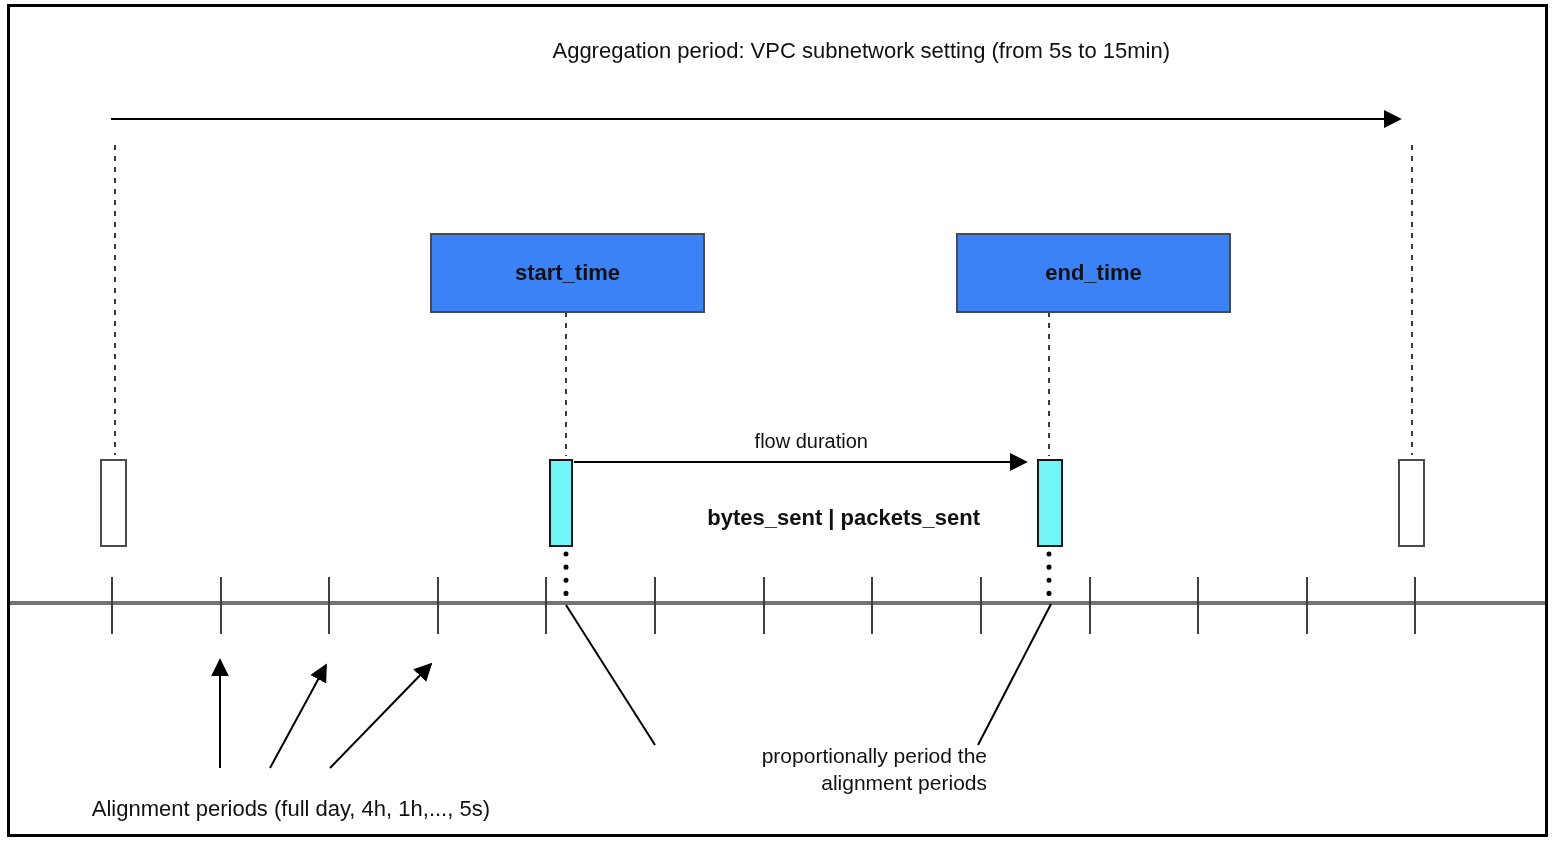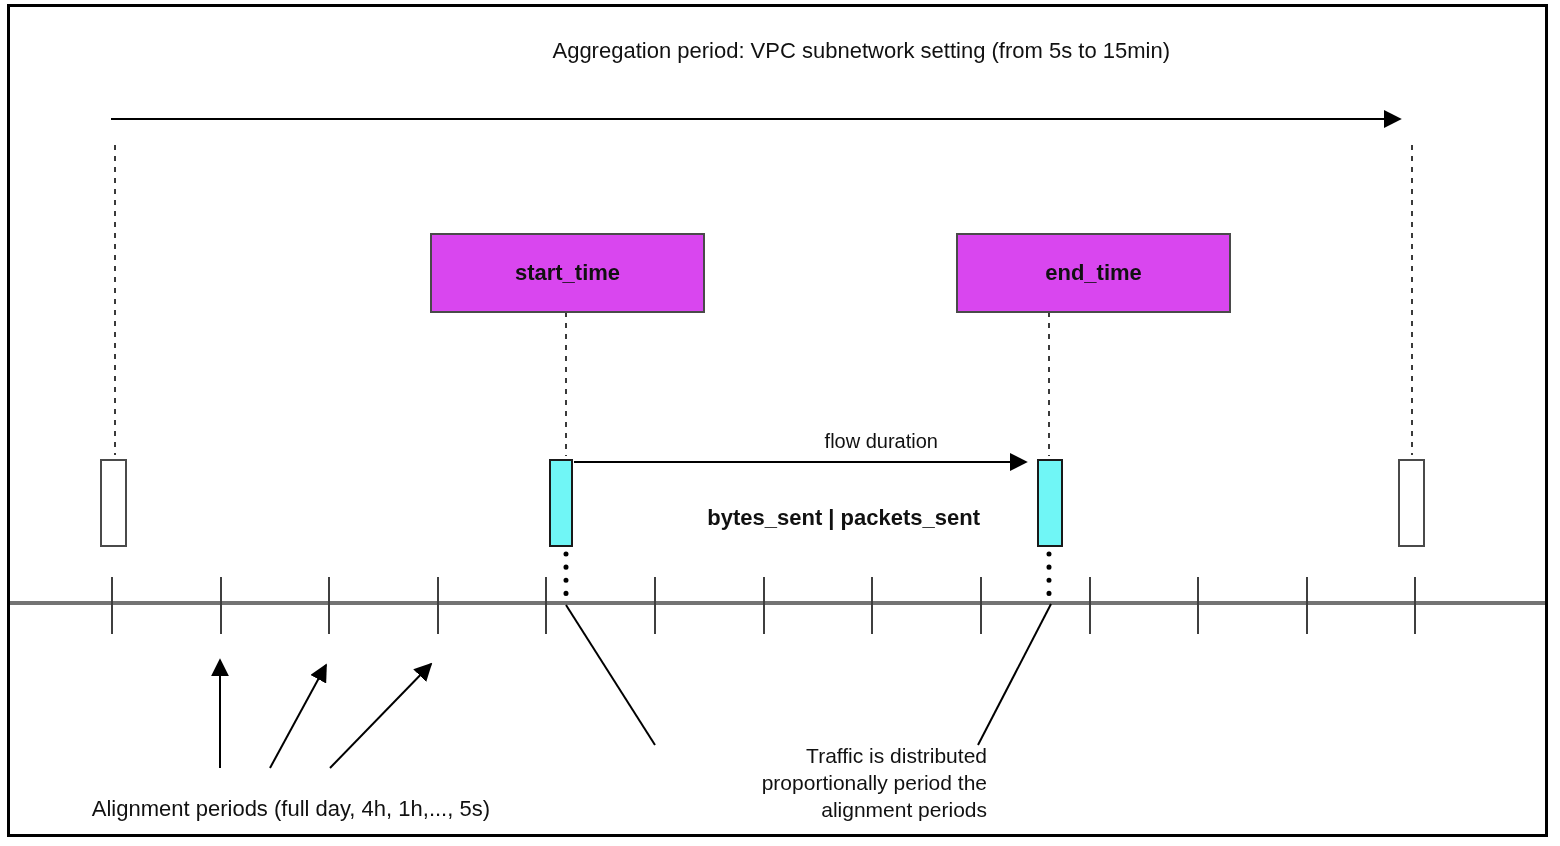--- a/index.html
+++ b/index.html
@@ -71,21 +71,21 @@
     left: 390px;
     top: 38px;
     width: 780px;
     font-size: 22px;
   }
   .label-box {
     position: absolute;
     width: 271px;
     height: 76px;
     top: 233px;
-    background: #d946ef;
+    background: #3b82f6;
     border: 2px solid var(--box-border, #4a4a4a);
     display: flex;
     align-items: center;
     justify-content: center;
     font-size: 22px;
     font-weight: bold;
   }
   .label-box.start { left: 430px; }
   .label-box.end   { left: 913px; margin-left: 43px; }
   .flow-marker {
@@ -101,21 +101,21 @@
     position: absolute;
     top: 459px;
     width: 23px;
     height: 84px;
     background: #fff;
     border: 2px solid var(--box-border, #4a4a4a);
   }
   .period-rect.left  { left: 100px; }
   .period-rect.right { left: 1398px; }
   .flow-duration {
-    left: 728px;
+    left: 658px;
     top: 430px;
     width: 210px;
     font-size: 20px;
   }
   .metrics {
     left: 640px;
     top: 489px;
     width: 340px;
     font-size: 22px;
     font-weight: bold;
@@ -201,18 +201,17 @@
 
   <div class="period-rect left"></div>
   <div class="period-rect right"></div>
 
   <div class="txt flow-duration">flow duration</div>
   <div class="txt metrics">bytes_sent | packets_sent</div>
 
   <div class="txt alignment-label">Alignment periods (full day, 4h, 1h,..., 5s)</div>
 
   <div class="txt traffic-note">
-    <div>Traffic is distributed</div>
     <div>proportionally period the</div>
     <div>alignment periods</div>
   </div>
 
 </div>
 
 </body></html>

